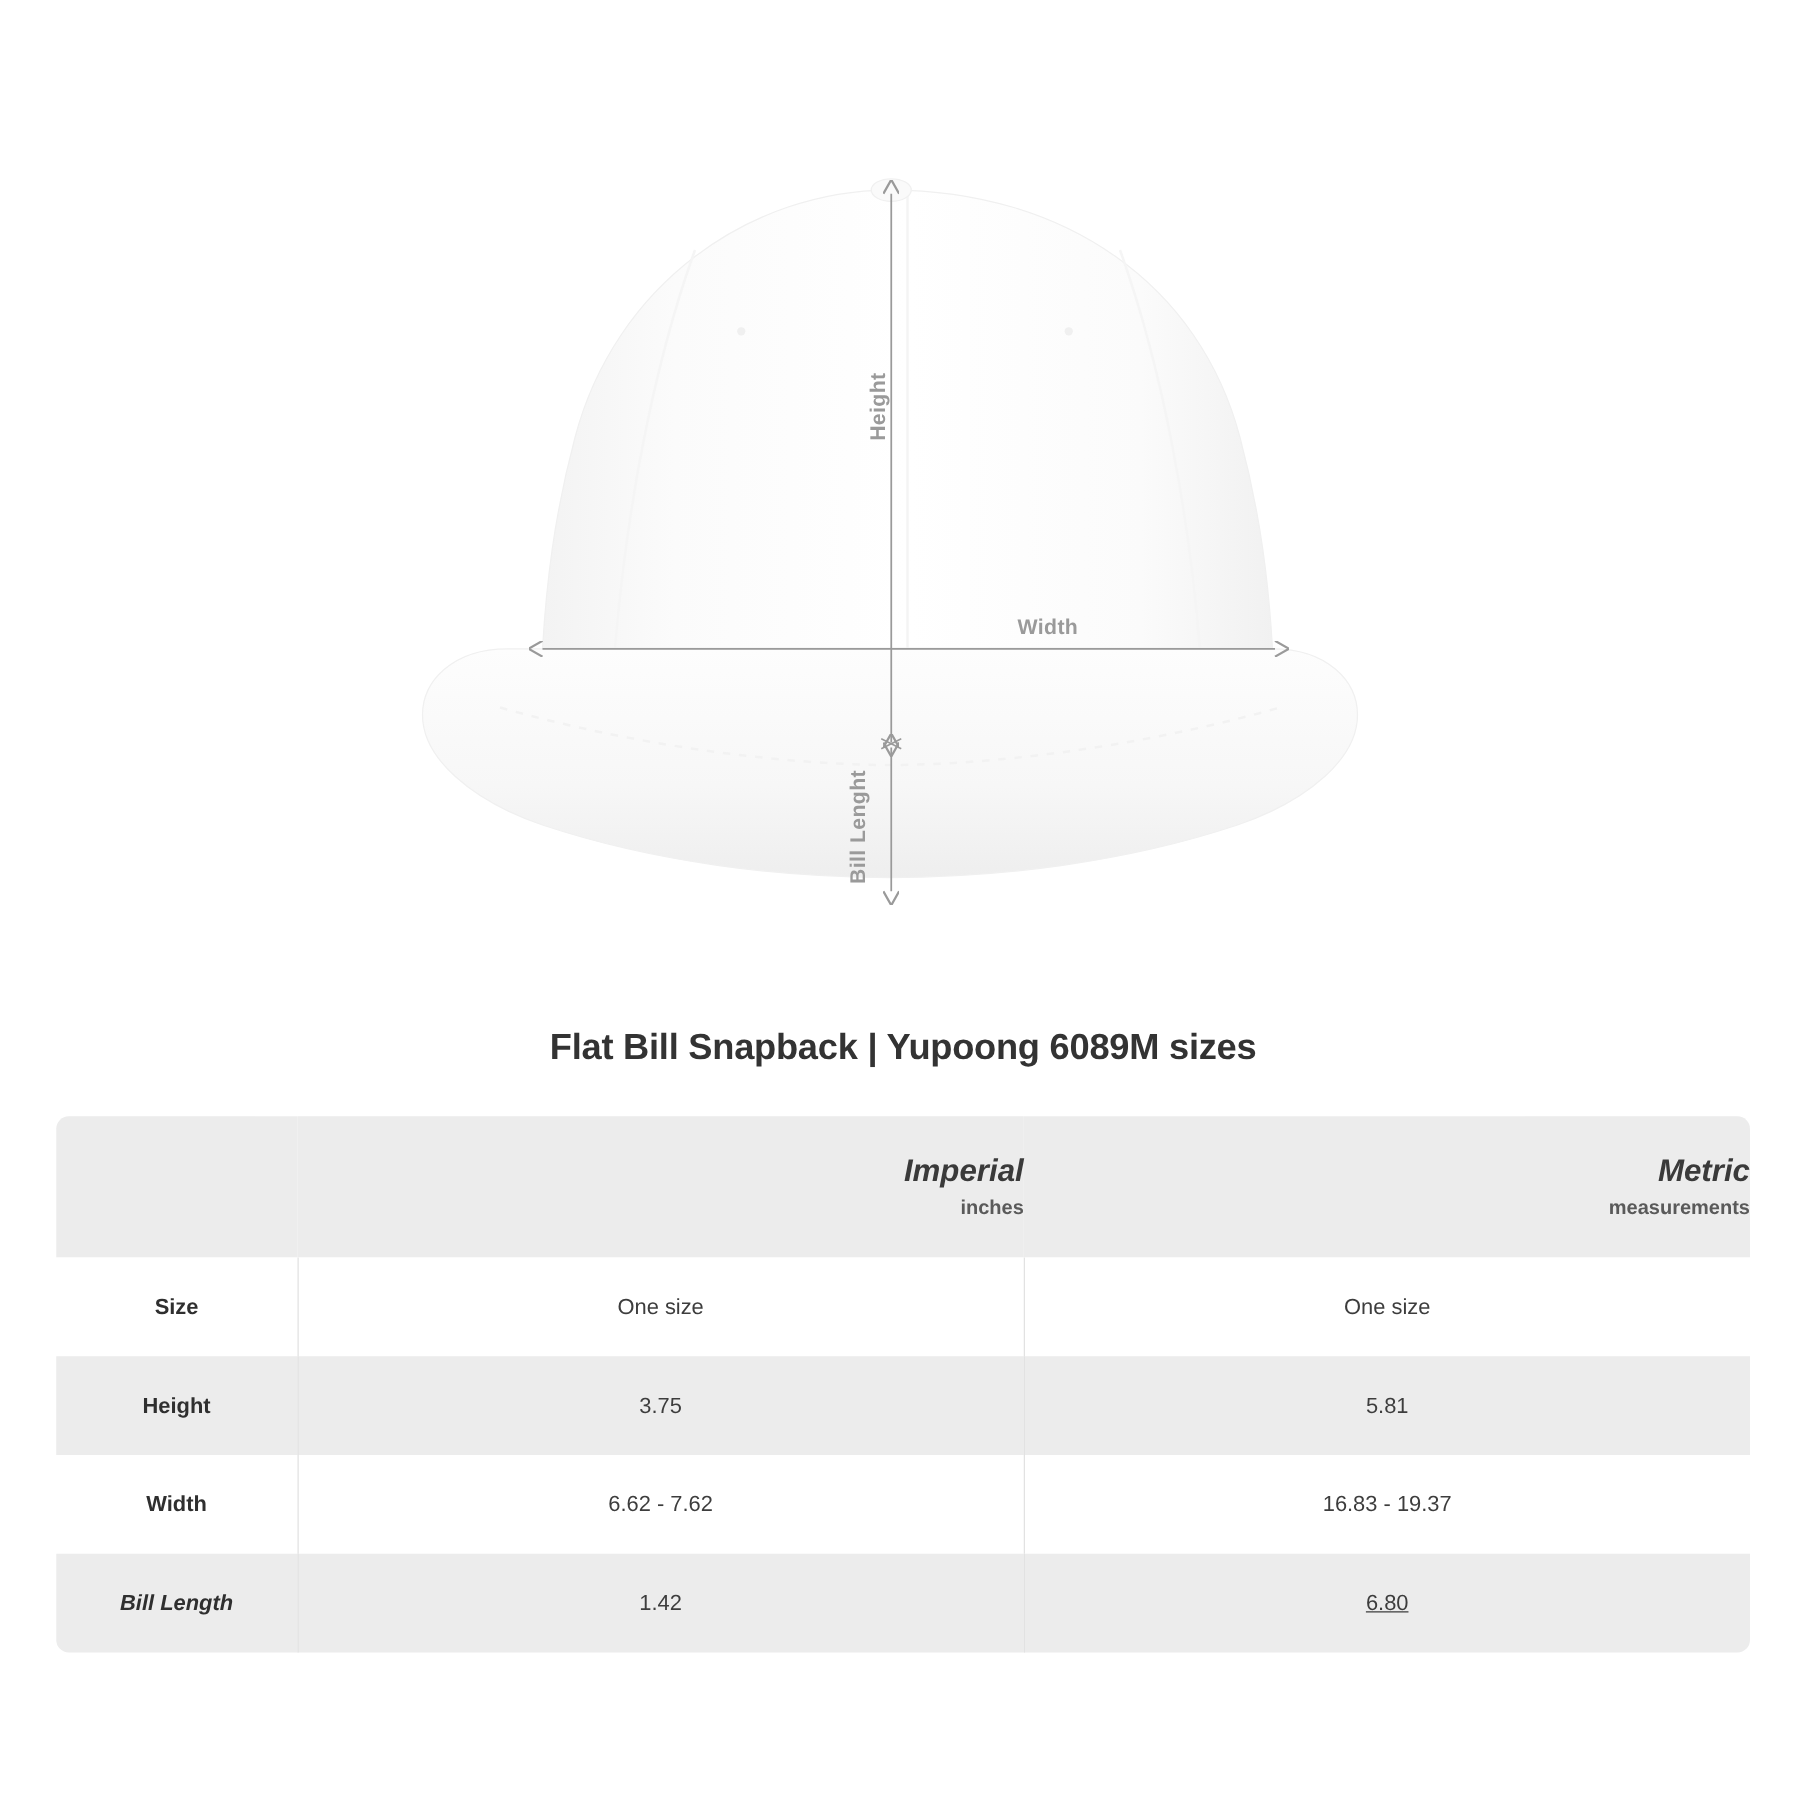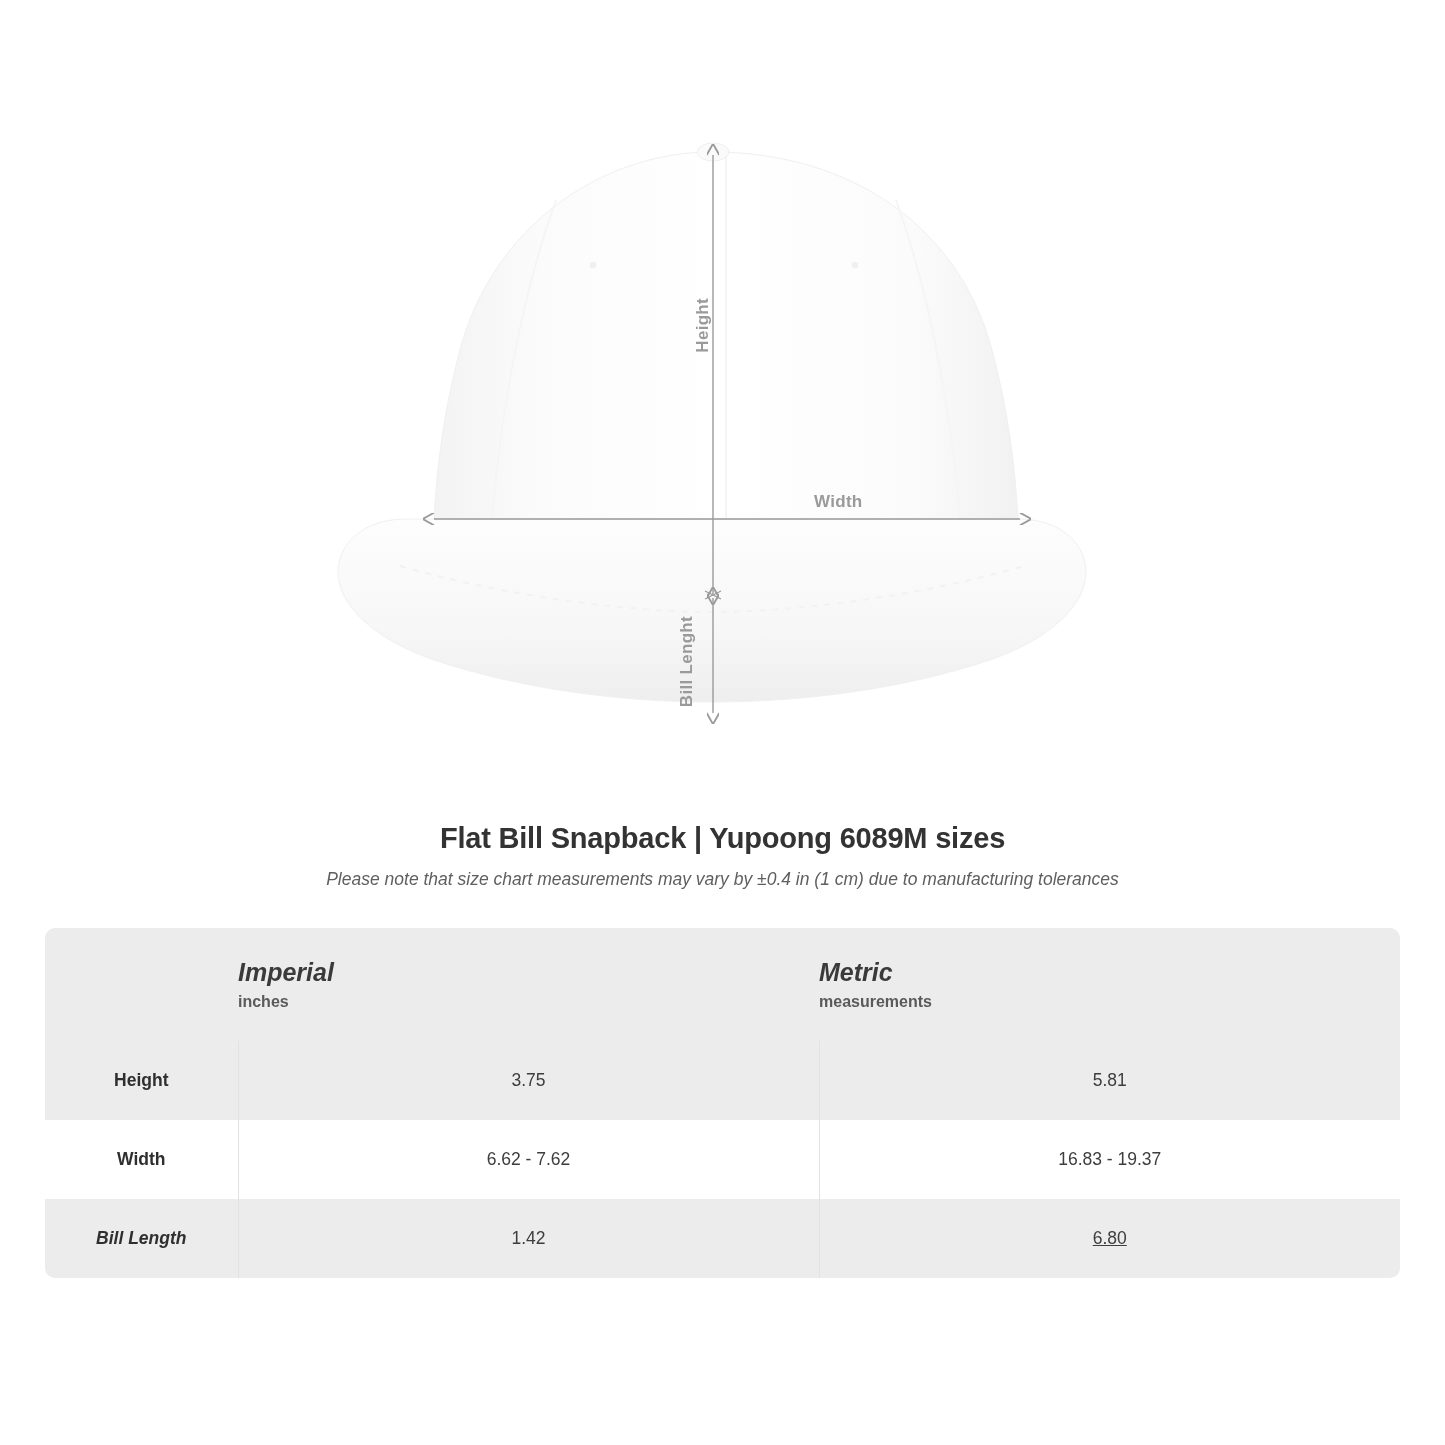--- a/index.html
+++ b/index.html
@@ -90,21 +90,21 @@
     table-layout: fixed;
   }
   table.size-table col.c-label { width: 193px; }
   table.size-table col.c-imp { width: 581px; }
   table.size-table col.c-met { width: 581px; }
 
   .unit-head th {
     background: #ececec;
     padding: 30px 0 30px 0;
     border: none;
-    text-align: left;
+    text-align: right;
   }
   .unit-head th.first {
     border-top-left-radius: 10px;
     border-bottom-left-radius: 0;
   }
   .unit-head th.last {
     border-top-right-radius: 10px;
   }
   .unit-name {
     display: block;
@@ -214,21 +214,20 @@
 
     <div class="dim-label vertical" id="label-height">Height</div>
 
     <div class="dim-label" id="label-width">Width</div>
 
     <div class="dim-label vertical" id="label-bill"><span>Bill</span> <span>Lenght</span></div>
   </div>
 
   <div class="title-block">
     <h1 class="chart-title">Flat Bill Snapback | Yupoong 6089M sizes</h1>
-    <p class="chart-note">Please note that size chart measurements may vary by ±0.4 in (1 cm) due to manufacturing tolerances</p>
   </div>
 
   <div class="table-wrap">
     <table class="size-table">
       <colgroup>
         <col class="c-label">
           <col class="c-imp">
           <col class="c-met">
       </colgroup>
       <thead>
@@ -238,20 +237,25 @@
             <span class="unit-name">Imperial</span>
             <span class="unit-sub">inches</span>
           </th>
           <th class="last">
             <span class="unit-name">Metric</span>
             <span class="unit-sub">measurements</span>
           </th>
         </tr>
       </thead>
       <tbody>
+        <tr class="plain">
+          <td class="row-label">Size</td>
+          <td>One size</td>
+          <td>One size</td>
+        </tr>
         <tr class="shaded">
           <td class="row-label">Height</td>
           <td>3.75</td>
           <td>5.81</td>
         </tr>
         <tr class="plain">
           <td class="row-label">Width</td>
           <td>6.62 - 7.62</td>
           <td>16.83 - 19.37</td>
         </tr>

